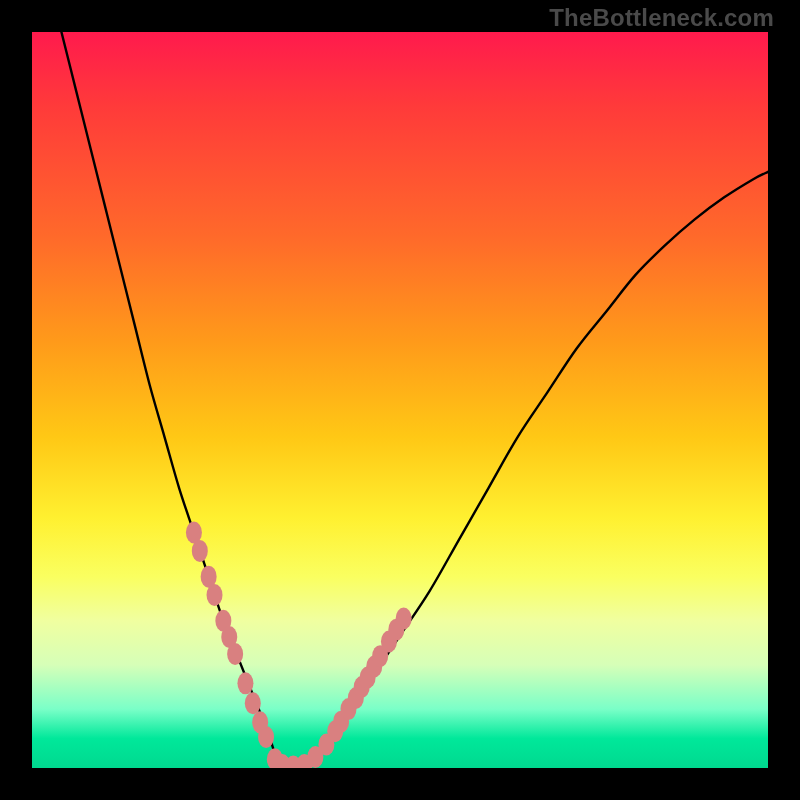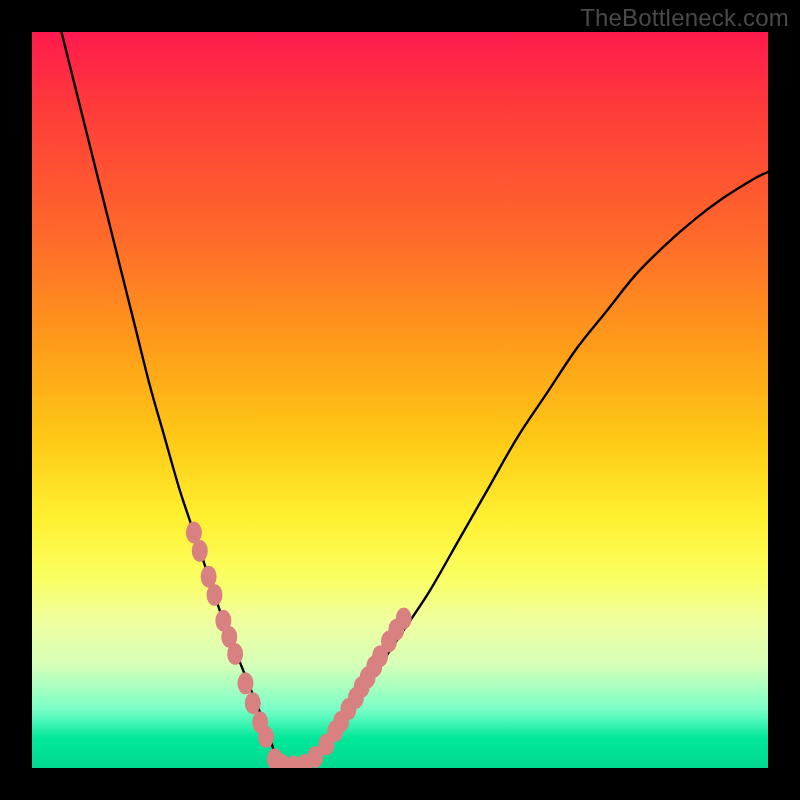--- a/index.html
+++ b/index.html
@@ -35,27 +35,27 @@
       #f0ffa0 80%,
       #d6ffb8 86%,
       #7affc8 92%,
       #00e89a 96%,
       #00d98f 100%
     );
   }
   .watermark {
     position: absolute;
     top: 4px;
-    right: 11px;
+    right: 26px;
     color: #4a4a4a;
     font-size: 24px;
     letter-spacing: 0.2px;
     z-index: 50;
     user-select: none;
-    font-weight: 400;
+    font-weight: 700;
   }
   svg.curve {
     position: absolute;
     left: 0;
     top: 0;
     width: 100%;
     height: 100%;
     z-index: 10;
   }
   svg.dots {

